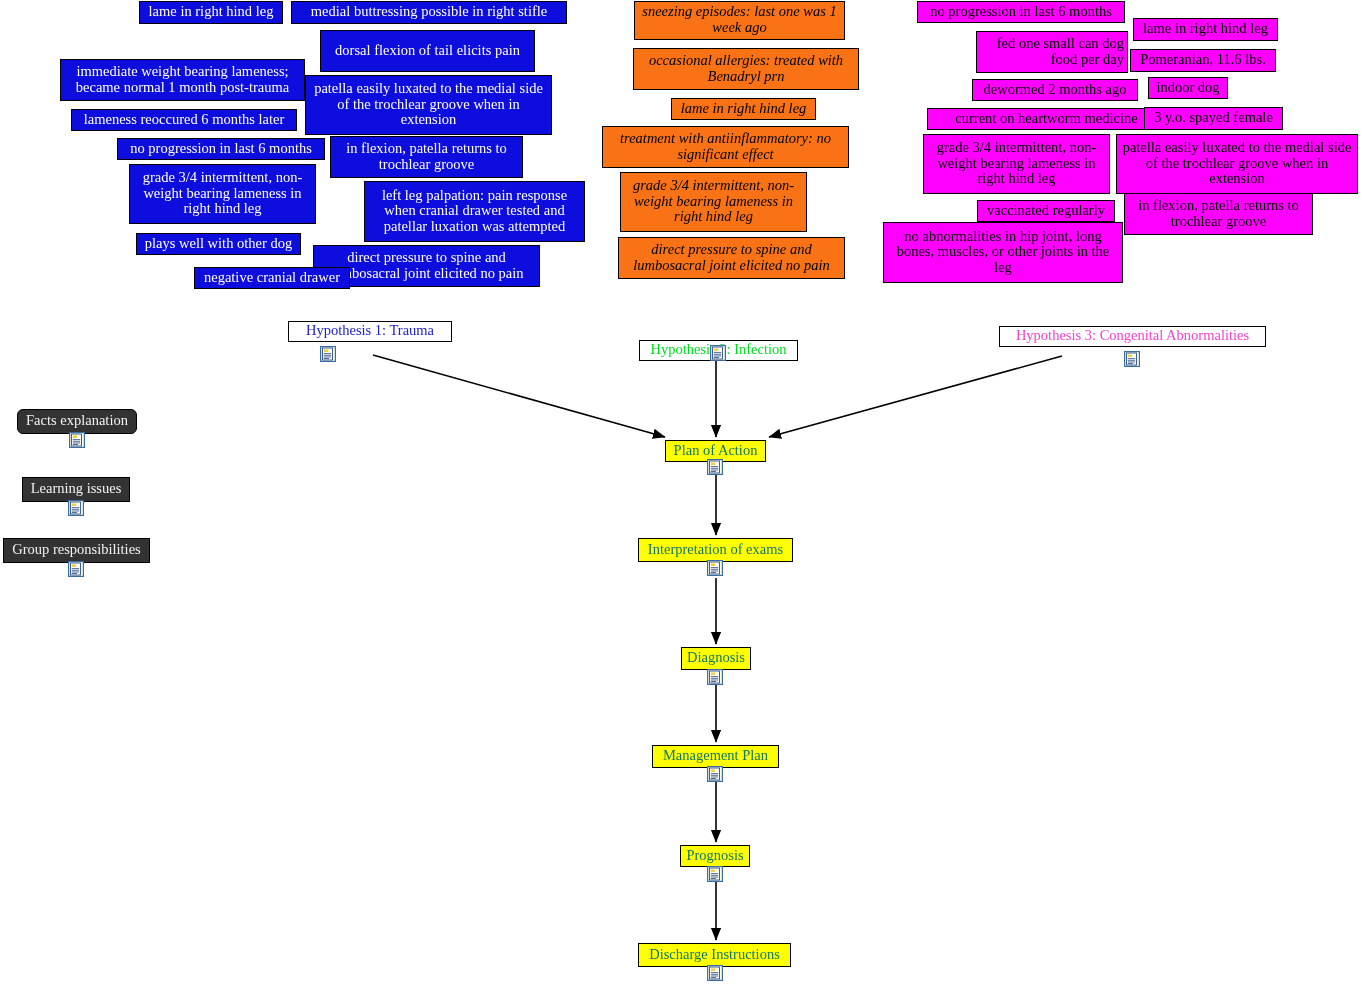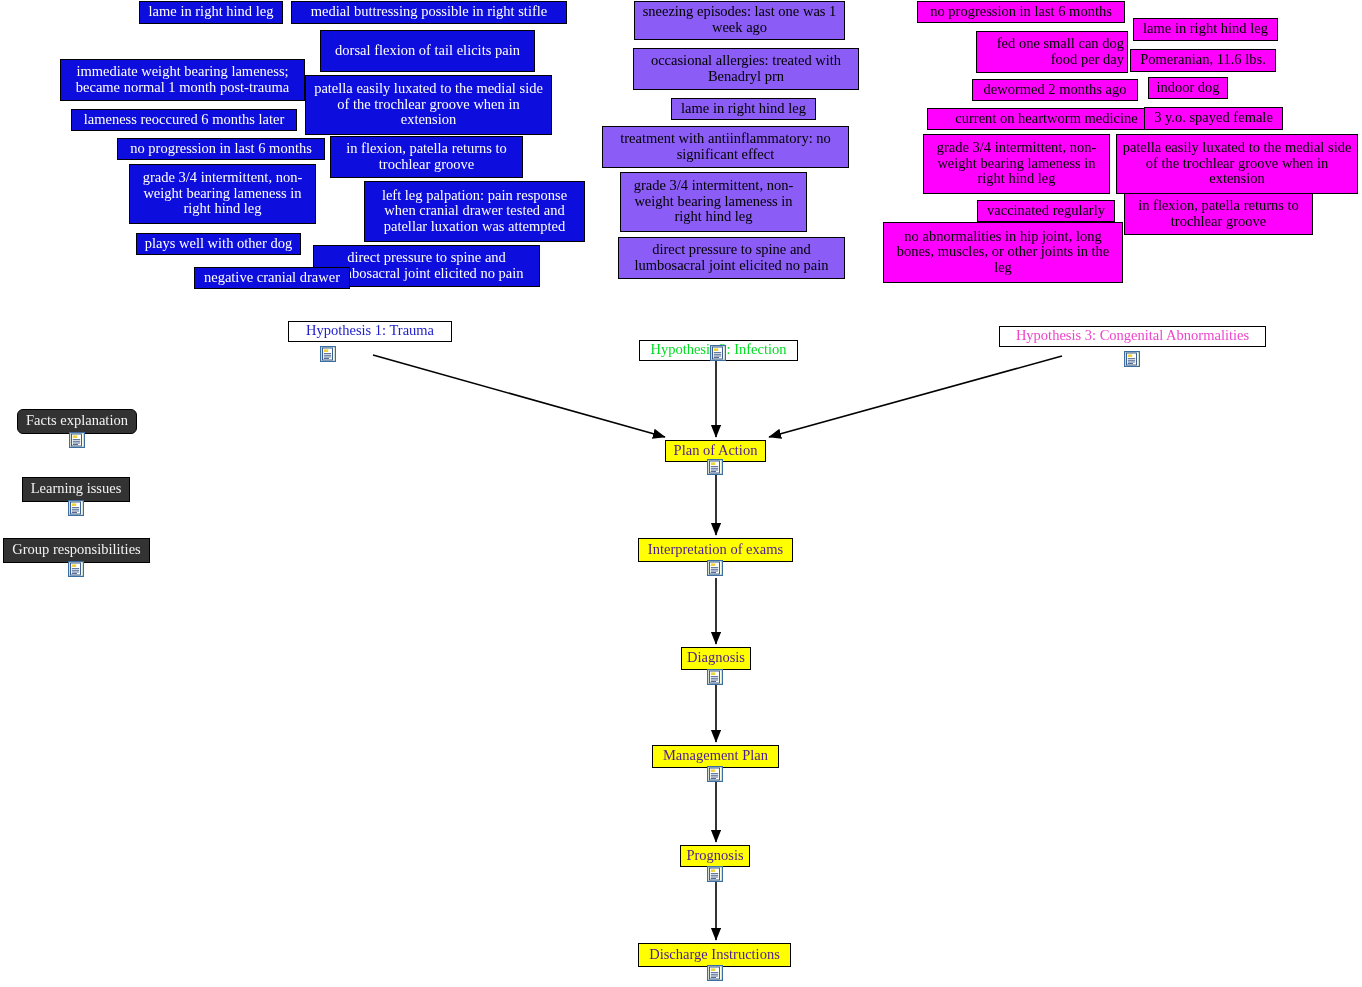--- a/index.html
+++ b/index.html
@@ -32,38 +32,39 @@
     align-items: center;
     justify-content: center;
     z-index: 5;
   }
   .fact-blue {
     background: #0d0ddd;
     color: #ffffff;
     border-color: #000000;
   }
   .fact-green {
-    background: #8b5cf6;
+    background: #f97316;
     color: #000000;
+    font-style: italic;
   }
   .fact-magenta {
     background: #ff00ff;
     color: #000000;
   }
   .hyp {
     background: #ffffff;
     color: #000000;
     font-size: 14.5px;
   }
   .hyp-1 { color: #2222cc; }
   .hyp-2 { color: #00dd22; margin-top: 20px; }
   .hyp-3 { color: #ee44cc; }
   .stage {
     background: #ffff00;
-    color: #4c1d95;
+    color: #0f766e;
   }
   .sidebar-node {
     background: #333333;
     color: #f2f2f2;
   }
   .doc-icon {
     position: absolute;
     width: 16px;
     height: 16px;
     z-index: 20;

